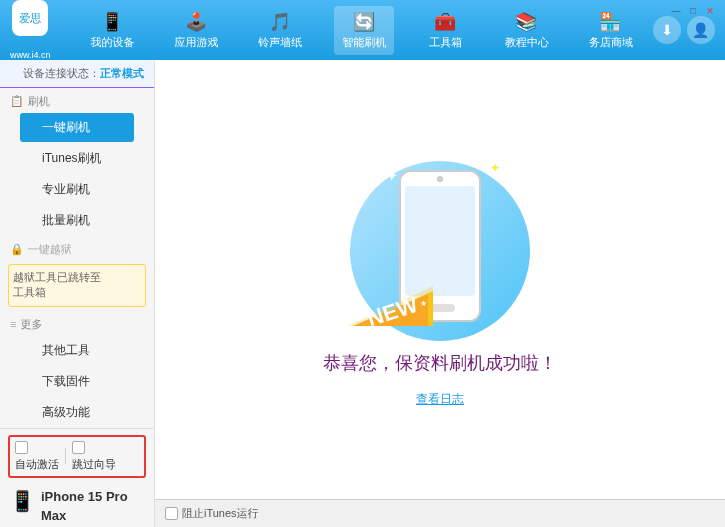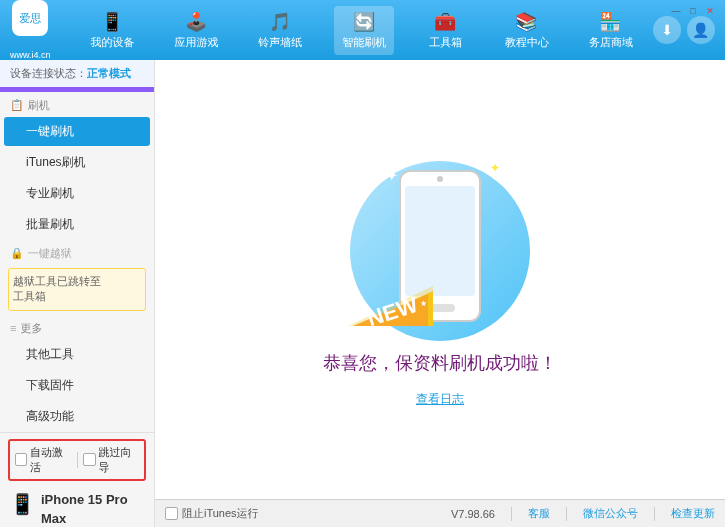--- a/index.html
+++ b/index.html
@@ -91,42 +91,43 @@
       background: #f5f5f5;
       border-right: 1px solid #e0e0e0;
       display: flex;
       flex-direction: column;
       overflow-y: auto;
     }
     .status-bar {
       padding: 6px 10px;
       font-size: 11px;
       color: #333;
-      border-bottom: 5px solid #8b5cf6;
+      border-bottom: 1px solid #8b5cf6;
       background: #eef5ff;
+      text-align: right;
     }
     .status-label { color: #666; }
     .status-value { color: #1a9de0; font-weight: bold; }
 
     .sidebar-section-label {
       display: flex;
       align-items: center;
       padding: 6px 10px 3px 10px;
       color: #888;
       font-size: 11px;
     }
     .sidebar-section-label .icon { margin-right: 4px; color: #aaa; }
 
     .sidebar-item {
       padding: 6px 10px 6px 22px;
       cursor: pointer;
       color: #333;
       font-size: 12px;
       border-radius: 3px;
-      margin: 1px 4px;
+      margin: 1px 20px;
     }
     .sidebar-item.active {
       background: #1a9de0;
       color: white;
       border-radius: 3px;
     }
 
     .notice-box {
       margin: 4px 8px;
       background: #fff8e1;
@@ -211,25 +212,25 @@
       align-items: center;
       gap: 4px;
       padding: 4px 0;
       border: 2px solid #e53935;
       border-radius: 3px;
       padding: 4px 5px;
       margin-bottom: 5px;
     }
     .checkbox-item {
       display: flex;
-      align-items: center;
       gap: 3px;
       font-size: 11px;
       color: #333;
       cursor: pointer;
+      flex-direction: column;
     }
     .checkbox {
       width: 13px; height: 13px;
       border: 1px solid #aaa;
       background: white;
       border-radius: 2px;
       display: flex; align-items: center; justify-content: center;
     }
     .divider-v {
       width: 1px; height: 16px;
@@ -433,26 +434,17 @@
         <a class="log-link">查看日志</a>
       </div>
 
       <div class="bottom-bar">
         <div class="bottom-bar-left">
           <div class="itunes-btn">
             <div class="itunes-checkbox"></div>
             <span>阻止iTunes运行</span>
           </div>
         </div>
-        <div class="bottom-bar-right">
-          <span>V7.98.66</span>
-          <div class="bottom-bar-sep"></div>
-          <span style="cursor:pointer; color:#1a9de0;">客服</span>
-          <div class="bottom-bar-sep"></div>
-          <span style="cursor:pointer; color:#1a9de0;">微信公众号</span>
-          <div class="bottom-bar-sep"></div>
-          <span style="cursor:pointer; color:#1a9de0;">检查更新</span>
-        </div>
       </div>
     </div>
   </div>
 
 </div>
 
 </body></html>

